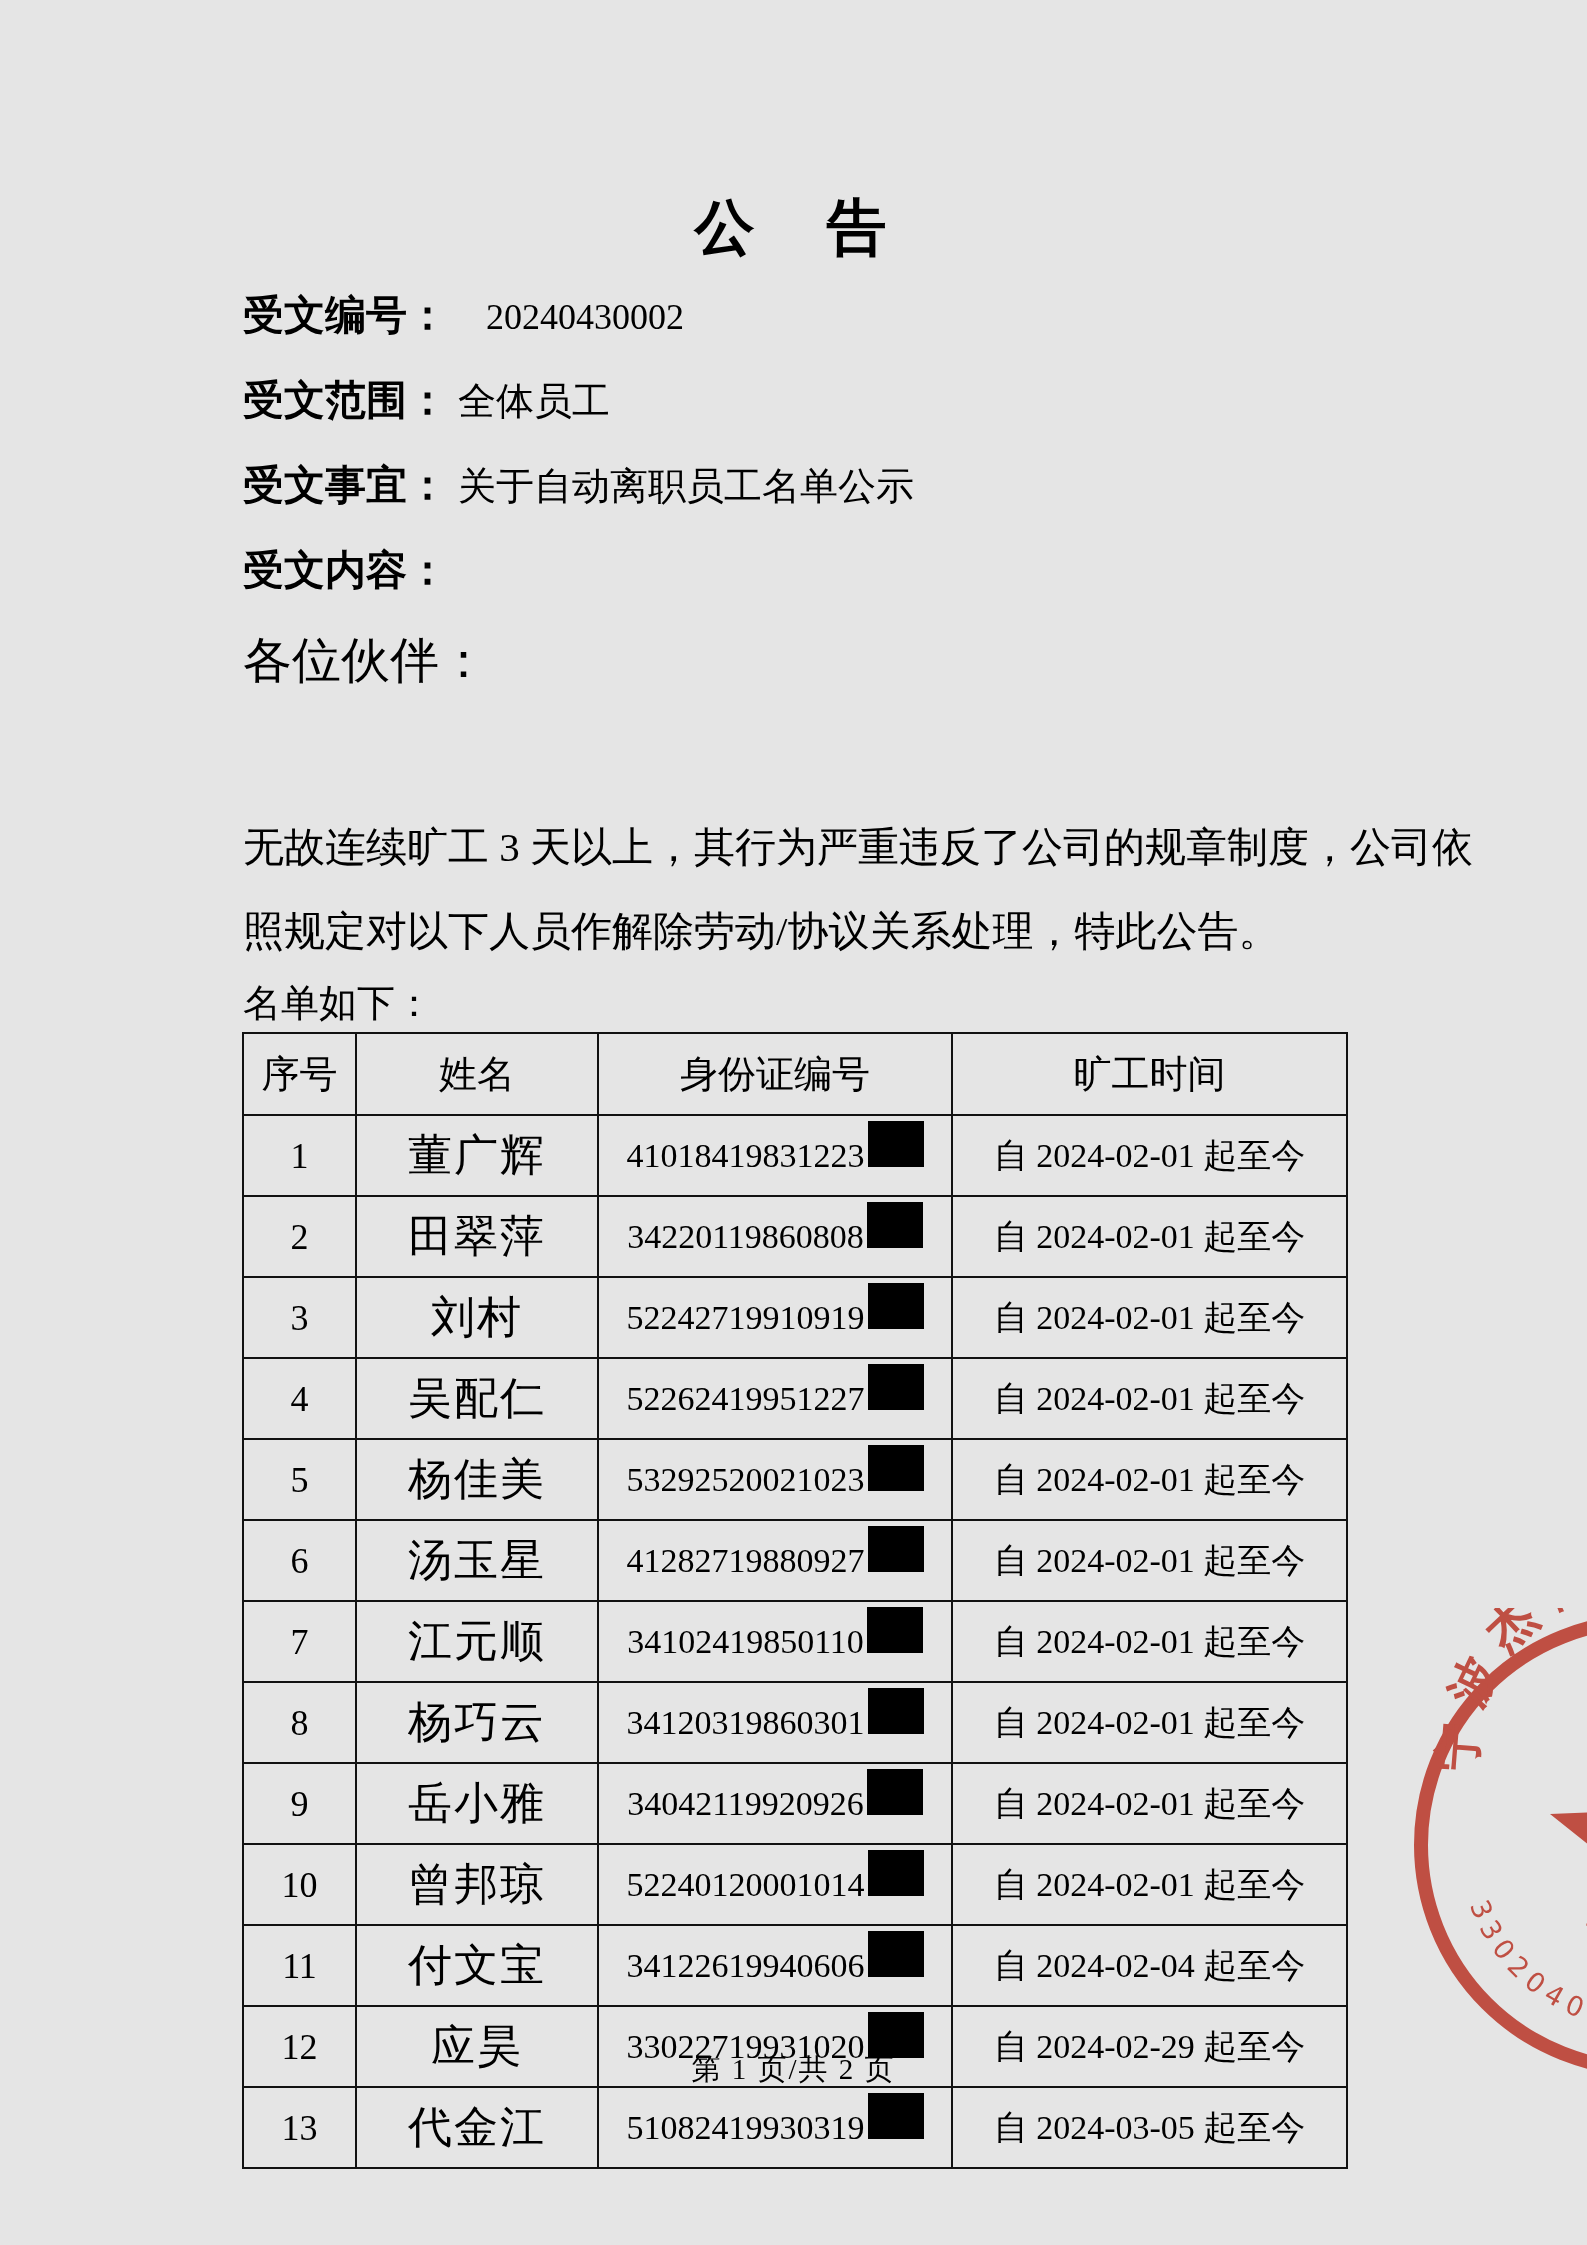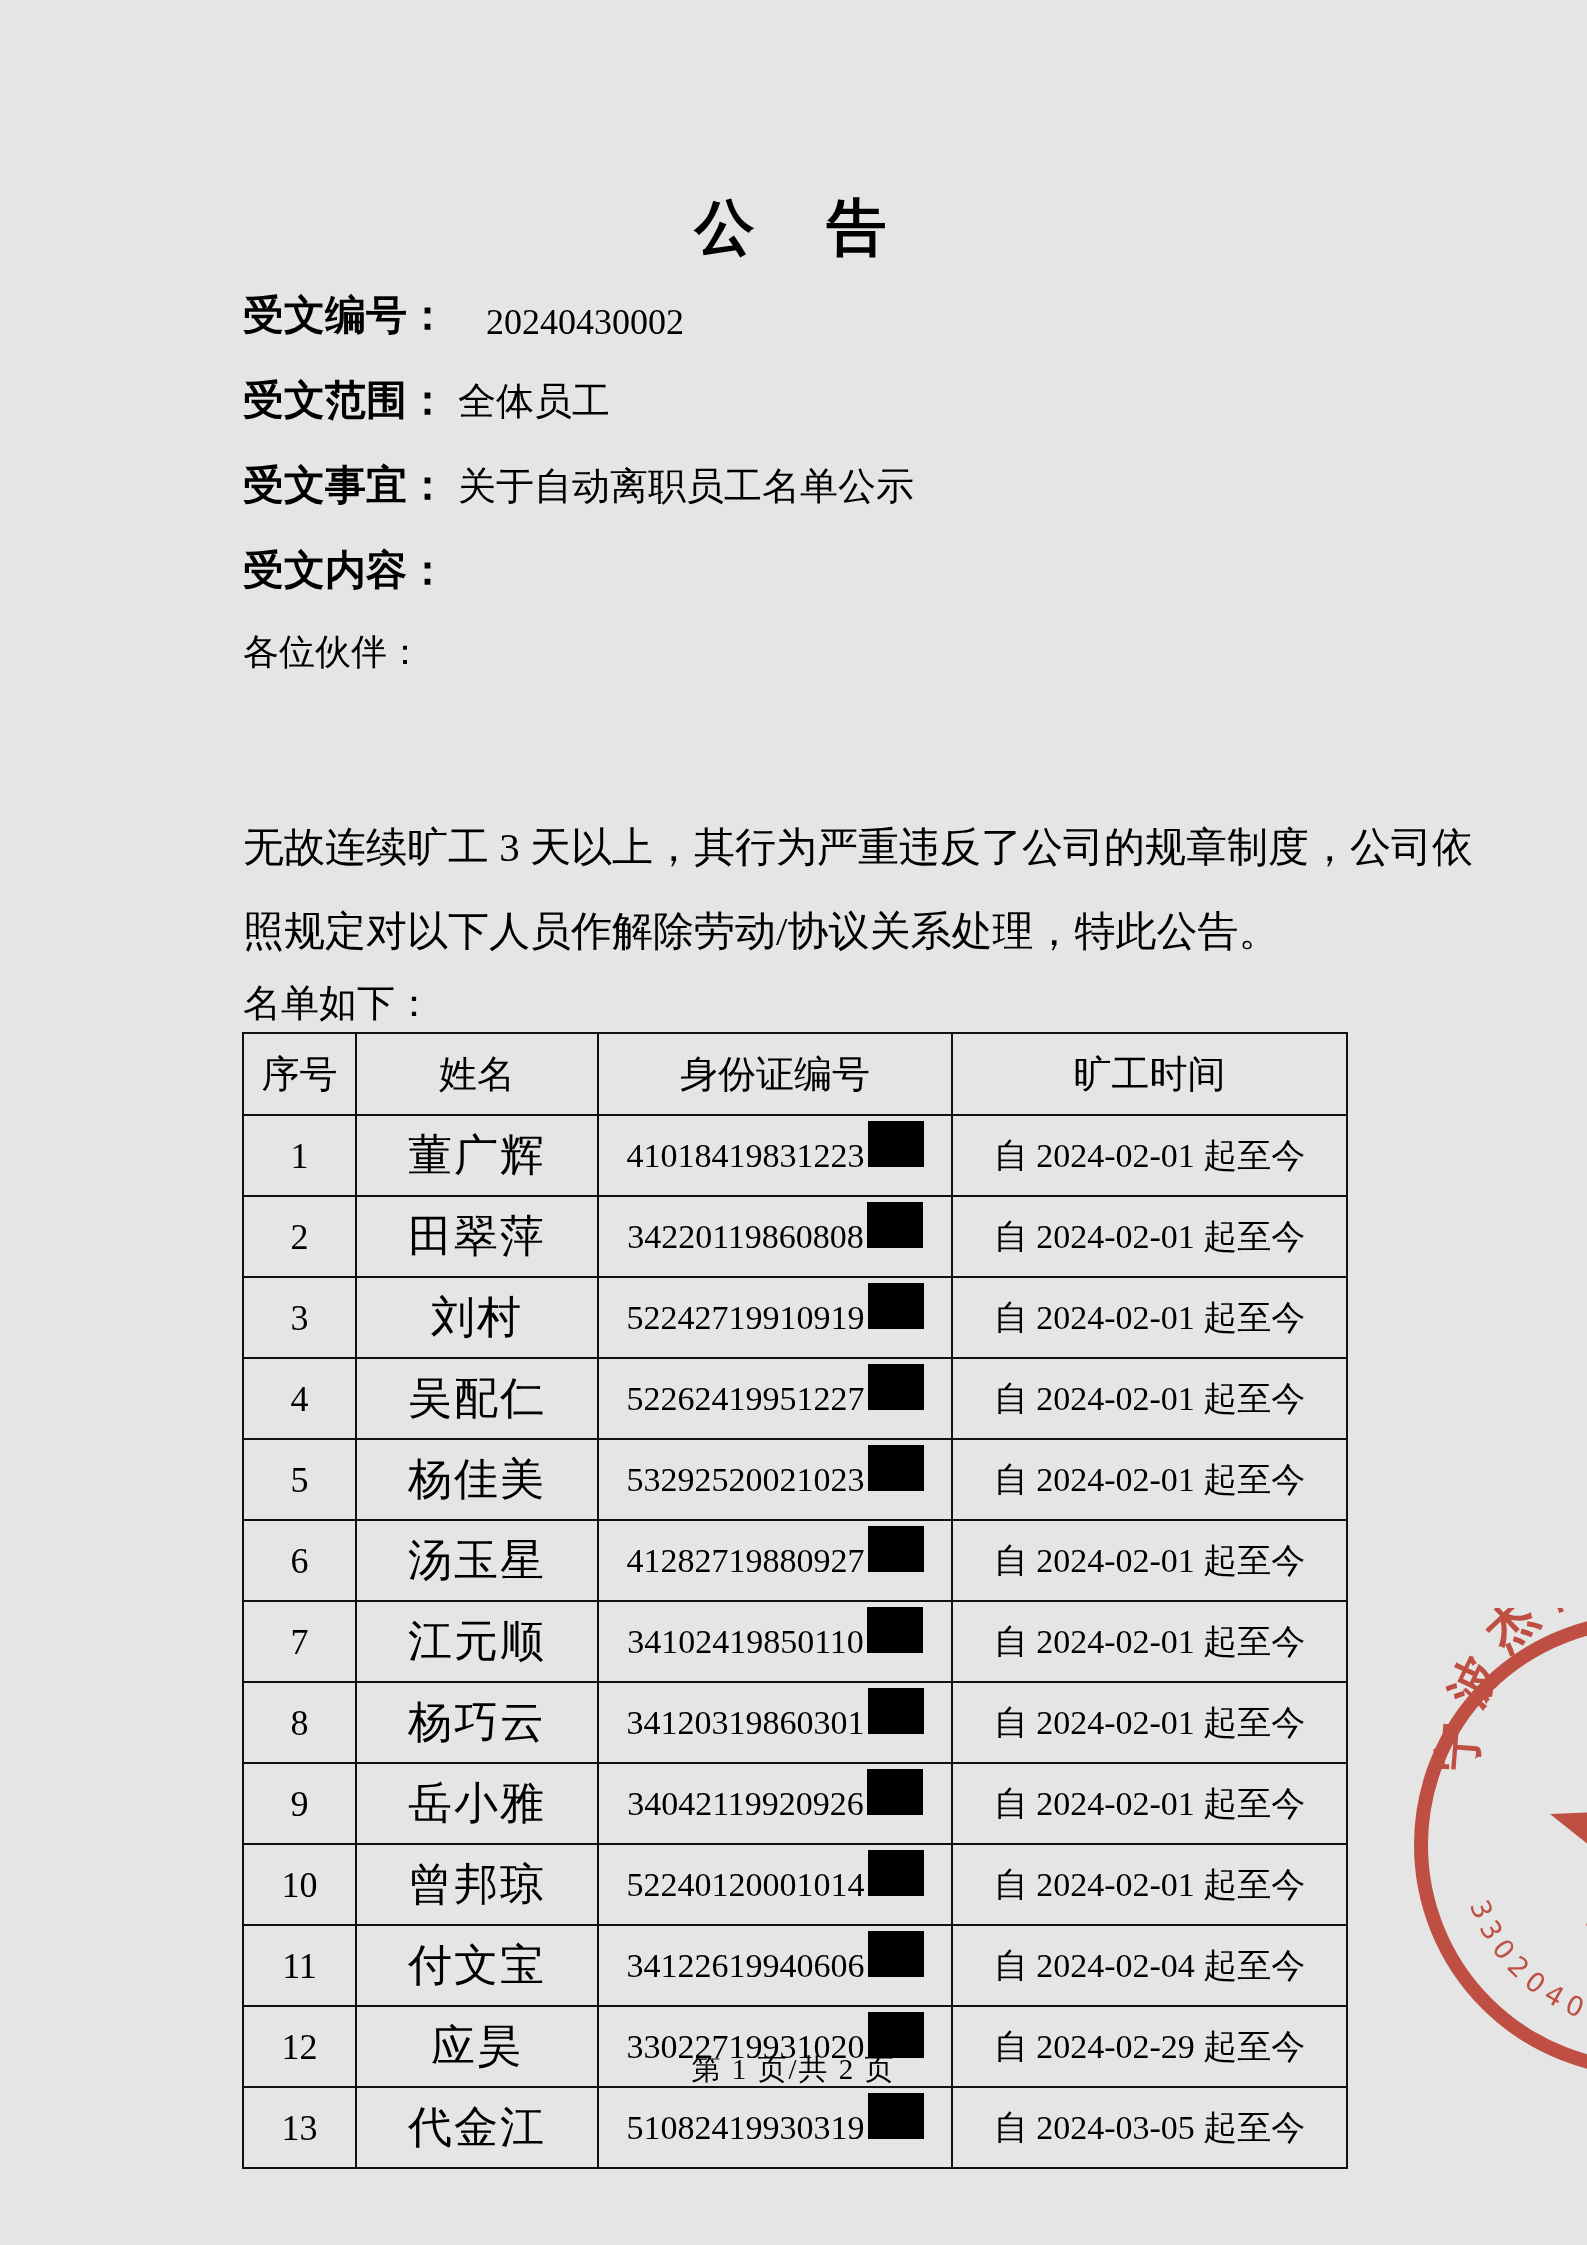--- a/index.html
+++ b/index.html
@@ -26,21 +26,21 @@
   }
   .field-label{
     font-size:41px;font-weight:bold;
   }
   .field-value{
     font-size:38px;margin-left:10px;
   }
   .field-value.num{margin-left:38px;font-size:36px;}
   .salutation{
     position:absolute;left:243px;top:628px;
-    font-size:36px;
+    font-size:49px;
   }
   .para-line{
     position:absolute;left:243px;width:1105px;
     font-size:41px;line-height:60px;
     text-align:justify;text-align-last:justify;
     white-space:nowrap;
   }
   .para-line.last{text-align-last:left;}
   .para-line.indent{text-indent:82px;}
   .list-label{
@@ -85,21 +85,21 @@
     pointer-events:none;
   }
 </style>
 </head>
 <body>
 
 <div class="page">
 
   <div class="doc-title">公　告</div>
 
-  <div class="field-row" style="top:288px;align-items:flex-end;">
+  <div class="field-row" style="top:288px;">
     <span class="field-label">受文编号：</span>
     <span class="field-value num">20240430002</span>
   </div>
   <div class="field-row" style="top:373px;">
     <span class="field-label">受文范围：</span>
     <span class="field-value">全体员工</span>
   </div>
   <div class="field-row" style="top:458px;">
     <span class="field-label">受文事宜：</span>
     <span class="field-value">关于自动离职员工名单公示</span>

